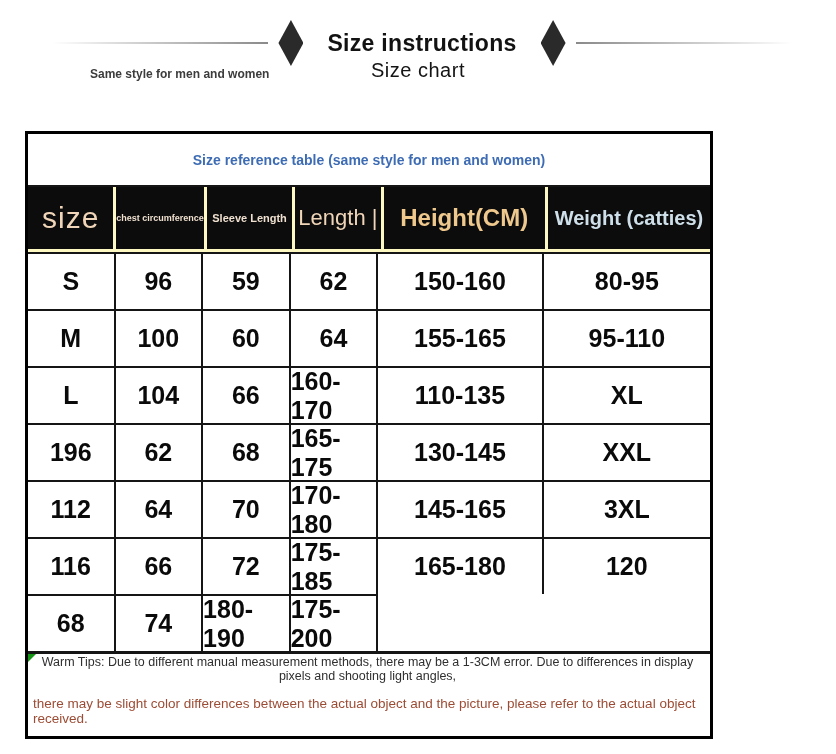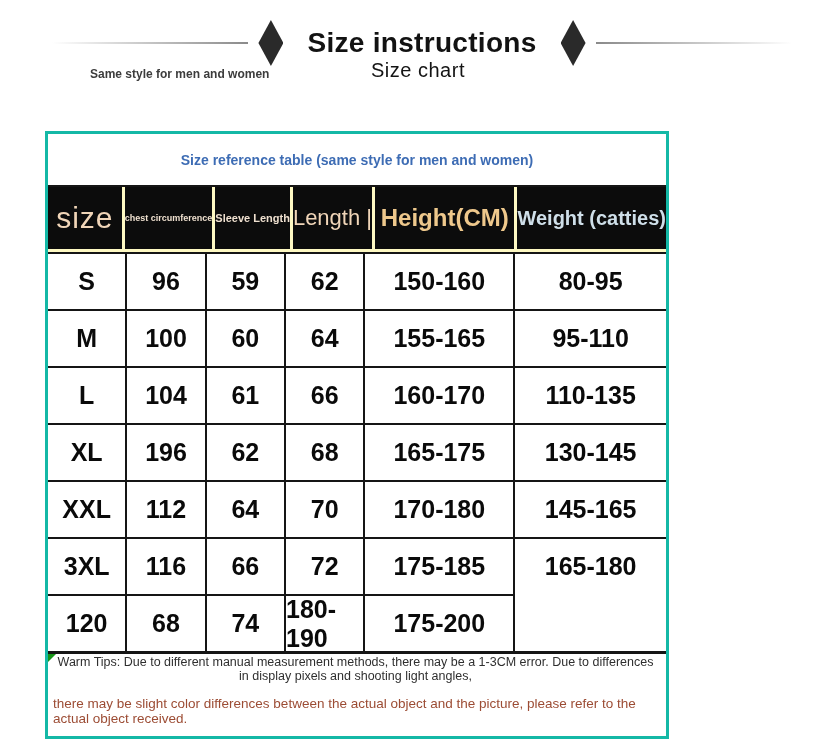--- a/index.html
+++ b/index.html
@@ -8,28 +8,28 @@
   .stage { position: relative; width: 836px; height: 754px; background: #fff; }
 
   
   .band { position: absolute; top: 0; left: 0; width: 100%; height: 112px; }
   .deco-row { position: absolute; top: 20px; left: 52px; right: 44px; display: flex; align-items: center; }
   .deco-line { flex: 1; height: 2px; }
   .deco-line.left  { background: linear-gradient(to right, rgba(150,150,150,0), #8a8a8a); }
   .deco-line.right { background: linear-gradient(to left,  rgba(150,150,150,0), #8a8a8a); }
   .diamond { width: 25px; height: 46px; margin: 0 10px;
     clip-path: polygon(50% 0, 100% 50%, 50% 100%, 0 50%); background: #2a2a2a; }
-  .band-title { font-size: 28px; font-weight: 600; color: #121212; margin: 0 14px; letter-spacing: .3px; white-space: nowrap; }
+  .band-title { font-size: 23px; font-weight: 600; color: #121212; margin: 0 14px; letter-spacing: .3px; white-space: nowrap; }
   .left-note { position: absolute; top: 67px; left: 90px; font-size: 12px; font-weight: 600; color: #3c3c3c; }
   .subtitle { position: absolute; top: 59px; left: 0; width: 100%; text-align: center;
     font-size: 20px; font-weight: 400; color: #141414; letter-spacing: .5px; }
 
   
-  .size-table { position: absolute; top: 131px; left: 25px; width: 624px;
-    border: 3px solid #14b8a6; background: #fff; margin-left: 20px; }
+  .size-table { position: absolute; top: 131px; left: 25px; width: 688px;
+    border: 3px solid #000000; background: #fff; }
   .caption-row { height: 53px; display: flex; align-items: center; justify-content: center;
     border-bottom: 2px solid #151515; }
   .caption-row span { color: #3d6cb4; font-size: 14px; font-weight: 600; }
 
   .grid { display: grid; grid-template-columns: 100fr 100fr 100fr 100fr 189fr 190fr; }
   .header-grid { column-gap: 3px; background: #fef9c3; padding-bottom: 3px; }
   .header-grid .hcell { height: 62px; background: #0c0c0c; display: flex;
     align-items: center; justify-content: center; white-space: nowrap; }
   .h0 { font-size: 30px; font-weight: 500; letter-spacing: 1px; }
   .h1 { font-size: 9px;  font-weight: 600; }
@@ -93,21 +93,20 @@
 
       <div class="dcell">M</div>
       <div class="dcell">100</div>
       <div class="dcell">60</div>
       <div class="dcell">64</div>
       <div class="dcell">155-165</div>
       <div class="dcell">95-110</div>
 
       <div class="dcell">L</div>
       <div class="dcell">104</div>
-      <div class="dcell">61</div>
       <div class="dcell">66</div>
       <div class="dcell">160-170</div>
       <div class="dcell">110-135</div>
 
       <div class="dcell">XL</div>
       <div class="dcell">196</div>
       <div class="dcell">62</div>
       <div class="dcell">68</div>
       <div class="dcell">165-175</div>
       <div class="dcell">130-145</div>

